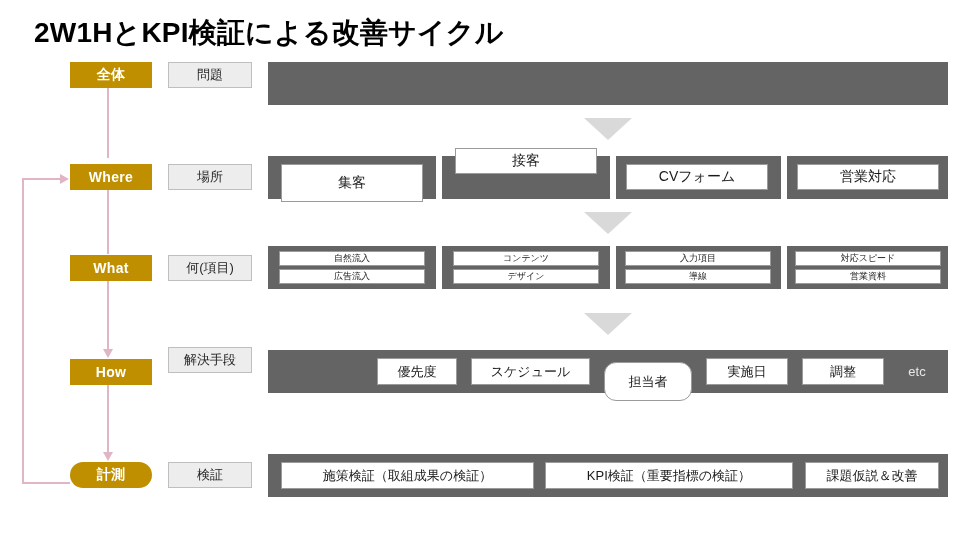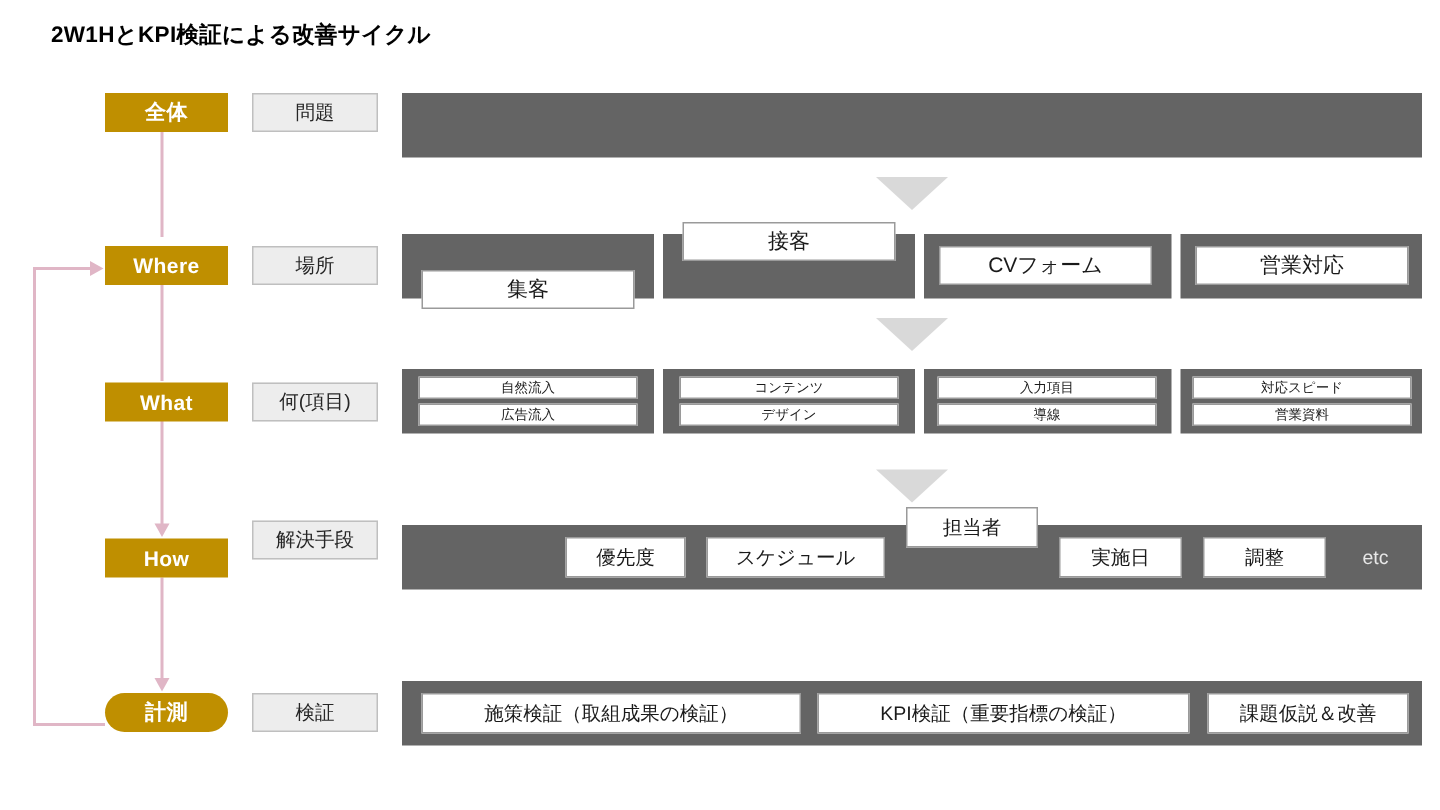--- a/index.html
+++ b/index.html
@@ -19,21 +19,21 @@
     position: absolute;
     left: 0; top: 0;
     width: 960px; height: 540px;
   }
 
   
   .title {
     position: absolute;
     left: 34px;
     top: 14px;
-    font-size: 15px;
+    font-size: 28px;
     font-weight: bold;
     letter-spacing: 0.2px;
     color: #000000;
     white-space: nowrap;
   }
 
   
   .stage-chip {
     position: absolute;
     left: 70px;
@@ -177,21 +177,21 @@
   </div>
   <div class="kind-chip" style="top:164px;">
     <span>場所</span>
   </div>
 
   <div class="seg" style="left:268px; top:156px; width:168px; height:43px;"></div>
   <div class="seg" style="left:442px; top:156px; width:168px; height:43px;"></div>
   <div class="seg" style="left:616px; top:156px; width:165px; height:43px;"></div>
   <div class="seg" style="left:787px; top:156px; width:161px; height:43px;"></div>
 
-  <div class="wbox lg" style="left:281px; top:180px; width:142px; height:26px;">
+  <div class="wbox lg" style="left:281px; top:164px; width:142px; height:38px;">
       <span>集客</span>
     </div>
   <div class="wbox lg" style="left:455px; top:148px; width:142px; height:26px;">
       <span>接客</span>
     </div>
   <div class="wbox lg" style="left:626px; top:164px; width:142px; height:26px;">
       <span>CVフォーム</span>
     </div>
   <div class="wbox lg" style="left:797px; top:164px; width:142px; height:26px;">
       <span>営業対応</span>
@@ -249,21 +249,21 @@
   </div>
 
   <div class="band band-full" style="top:350px; height:43px;"></div>
 
   <div class="wbox md" style="left:377px; top:358px; width:80px; height:27px;">
       <span>優先度</span>
     </div>
   <div class="wbox md" style="left:471px; top:358px; width:119px; height:27px;">
       <span>スケジュール</span>
     </div>
-  <div class="wbox md" style="left:604px; top:338px; width:88px; height:27px;">
+  <div class="wbox md" style="left:604px; top:362px; width:88px; height:39px;border-radius:12px;">
       <span>担当者</span>
     </div>
   <div class="wbox md" style="left:706px; top:358px; width:82px; height:27px;">
       <span>実施日</span>
     </div>
   <div class="wbox md" style="left:802px; top:358px; width:82px; height:27px;">
       <span>調整</span>
     </div>
   <div class="etc-label" style="left:896px; top:358px; width:42px; height:27px;">
       <span>etc</span>

